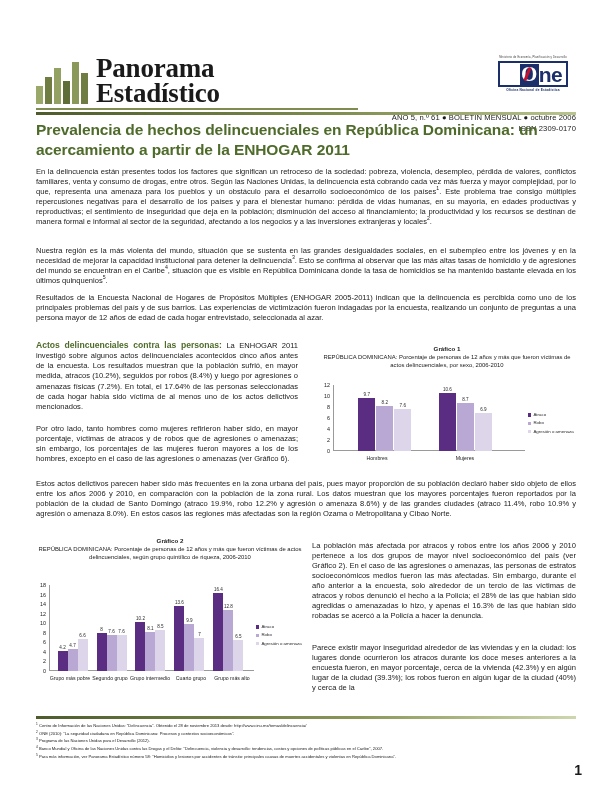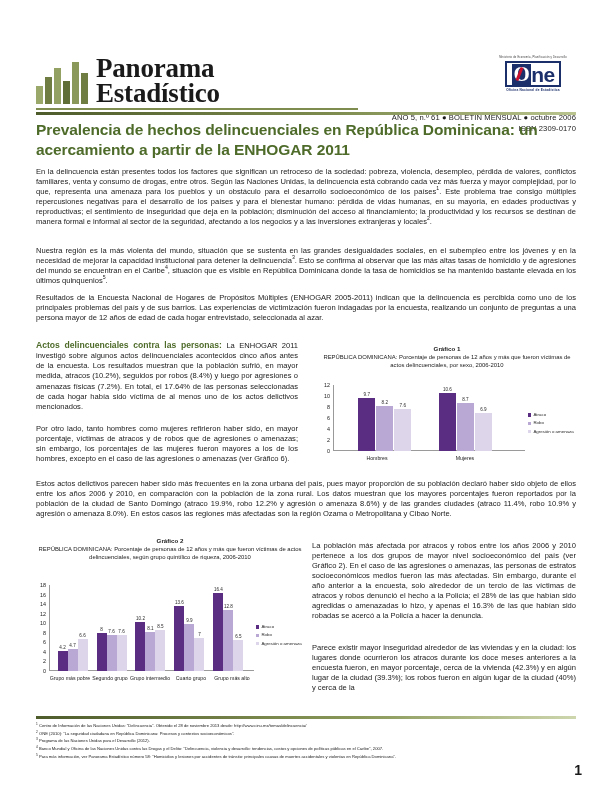--- a/index.html
+++ b/index.html
@@ -38,21 +38,21 @@
   .dept{
     font-size:12.5px;color:#2a2a2a;margin-top:2px;letter-spacing:-0.1px;
     font-weight:normal;
   }
   .rule-thin2{height:1.6px;background:#7e8c4f;margin-top:2px;width:322px;}
 
   
   .one-logo{position:absolute;right:0;top:0;width:86px;text-align:center;}
   .one-min{font-size:2.6px;color:#333;letter-spacing:0.2px;line-height:1.4;margin-bottom:1px;}
   .one-mark{
-    border:2px solid #1b2f6b;display:inline-block;padding:1px 4px 0 5px;
+    border:2px solid #1b2f6b;display:inline-block;padding:1px 4px 0 20px;
     line-height:1;
     text-decoration:underline;
   }
   .one-mark .g{
     display:inline-block;background:#1b2f6b;color:#fff;font-family:"Liberation Serif",serif;
     font-weight:bold;font-size:21px;width:19px;height:21px;text-align:center;line-height:21px;
     position:relative;vertical-align:middle;
   }
   .one-mark .g::after{
     content:"";position:absolute;left:6px;top:3px;width:3px;height:14px;

